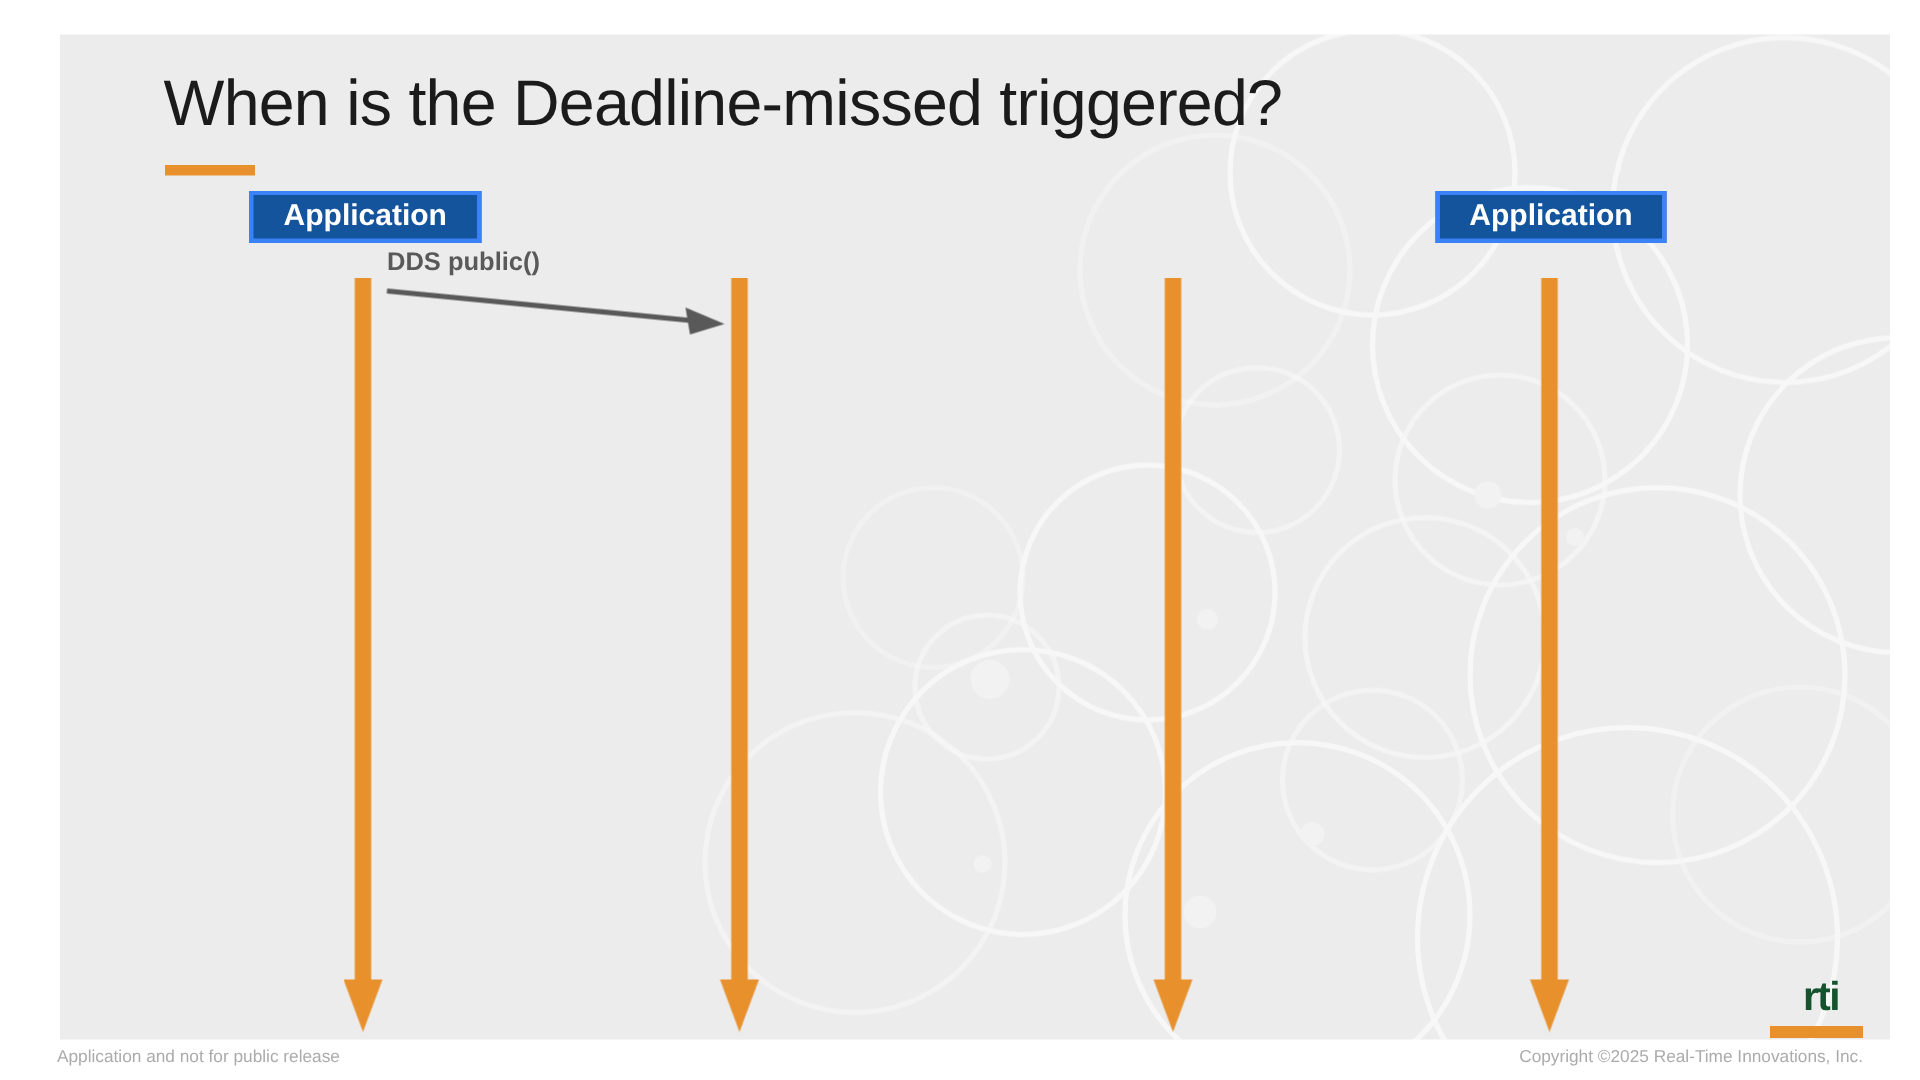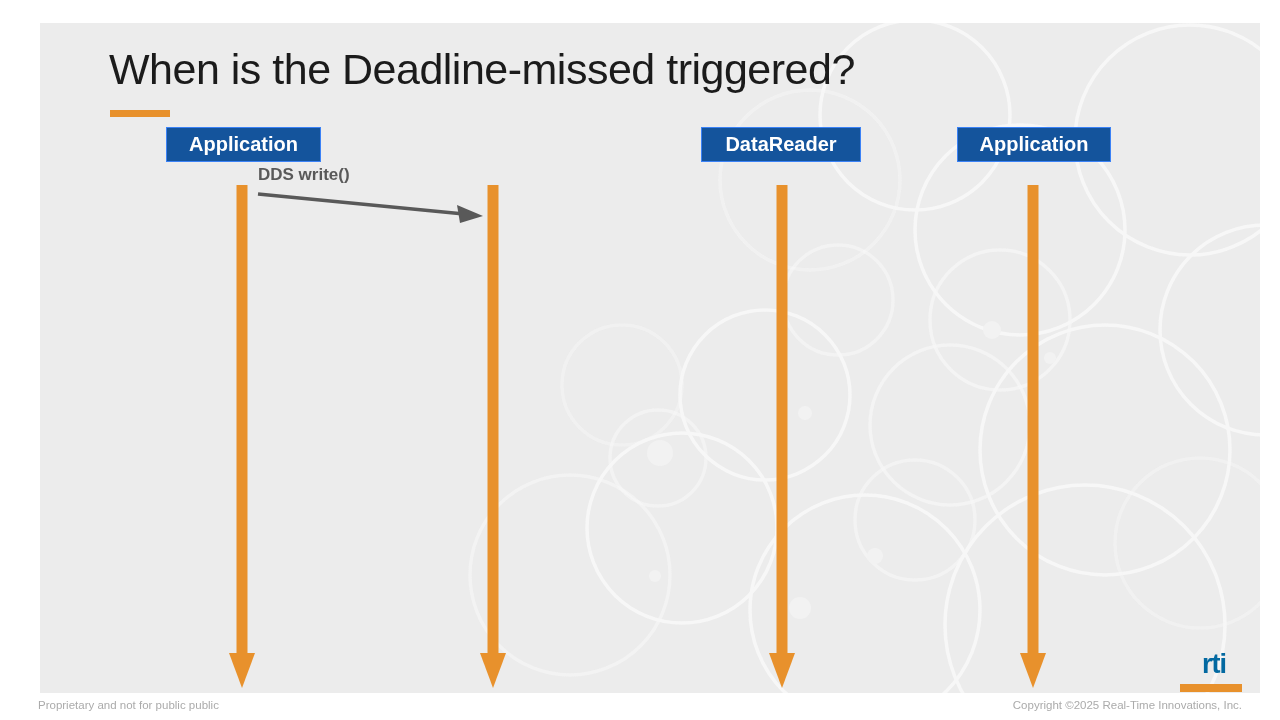--- a/index.html
+++ b/index.html
@@ -50,21 +50,21 @@
     top: 87px;
     width: 60px;
     height: 7px;
     background: #E8912C;
   }
   .ll-box {
     position: absolute;
     top: 104px;
     height: 35px;
     background: #14549C;
-    border: 1px solid #3b82f6;
+    border: 3px solid #3b82f6;
     box-sizing: border-box;
     display: flex;
     align-items: center;
     justify-content: center;
     color: #ffffff;
     font-weight: bold;
     font-size: 20px;
   }
   .ll-box-1 { left: 126px; width: 155px; }
   .ll-box-2 { left: 383px; width: 141px; }
@@ -92,21 +92,21 @@
     top: 699px;
     font-size: 11.5px;
     color: #ABABAB;
   }
   .rti-logo-text {
     position: absolute;
     left: 1162px;
     top: 626px;
     font-size: 27px;
     font-weight: bold;
-    color: #0369a1;
+    color: #14532d;
     letter-spacing: -1px;
   }
   .rti-logo-bar {
     position: absolute;
     left: 1140px;
     top: 661px;
     width: 62px;
     height: 8px;
     background: #E8912C;
   }
@@ -164,28 +164,25 @@
         <polygon points="443,193 417,182 420,200" fill="#595959"></polygon>
       </g>
     </svg>
 
     <div class="slide-title">When is the Deadline-missed triggered?</div>
     <div class="title-underline"></div>
 
     <div class="ll-box ll-box-1">
       <span>Application</span>
     </div>
-    <div class="ll-box ll-box-3">
-      <span>DataReader</span>
-    </div>
     <div class="ll-box ll-box-4">
       <span>Application</span>
     </div>
 
-    <div class="msg-label">DDS write()</div>
+    <div class="msg-label">DDS public()</div>
 
     <div class="rti-logo-text">rti</div>
     <div class="rti-logo-bar"></div>
   </div>
 
-  <div class="footer-left">Proprietary and not for public public</div>
+  <div class="footer-left">Application and not for public release</div>
   <div class="footer-right">Copyright ©2025 Real-Time Innovations, Inc.</div>
 </div>
 
 </body></html>

